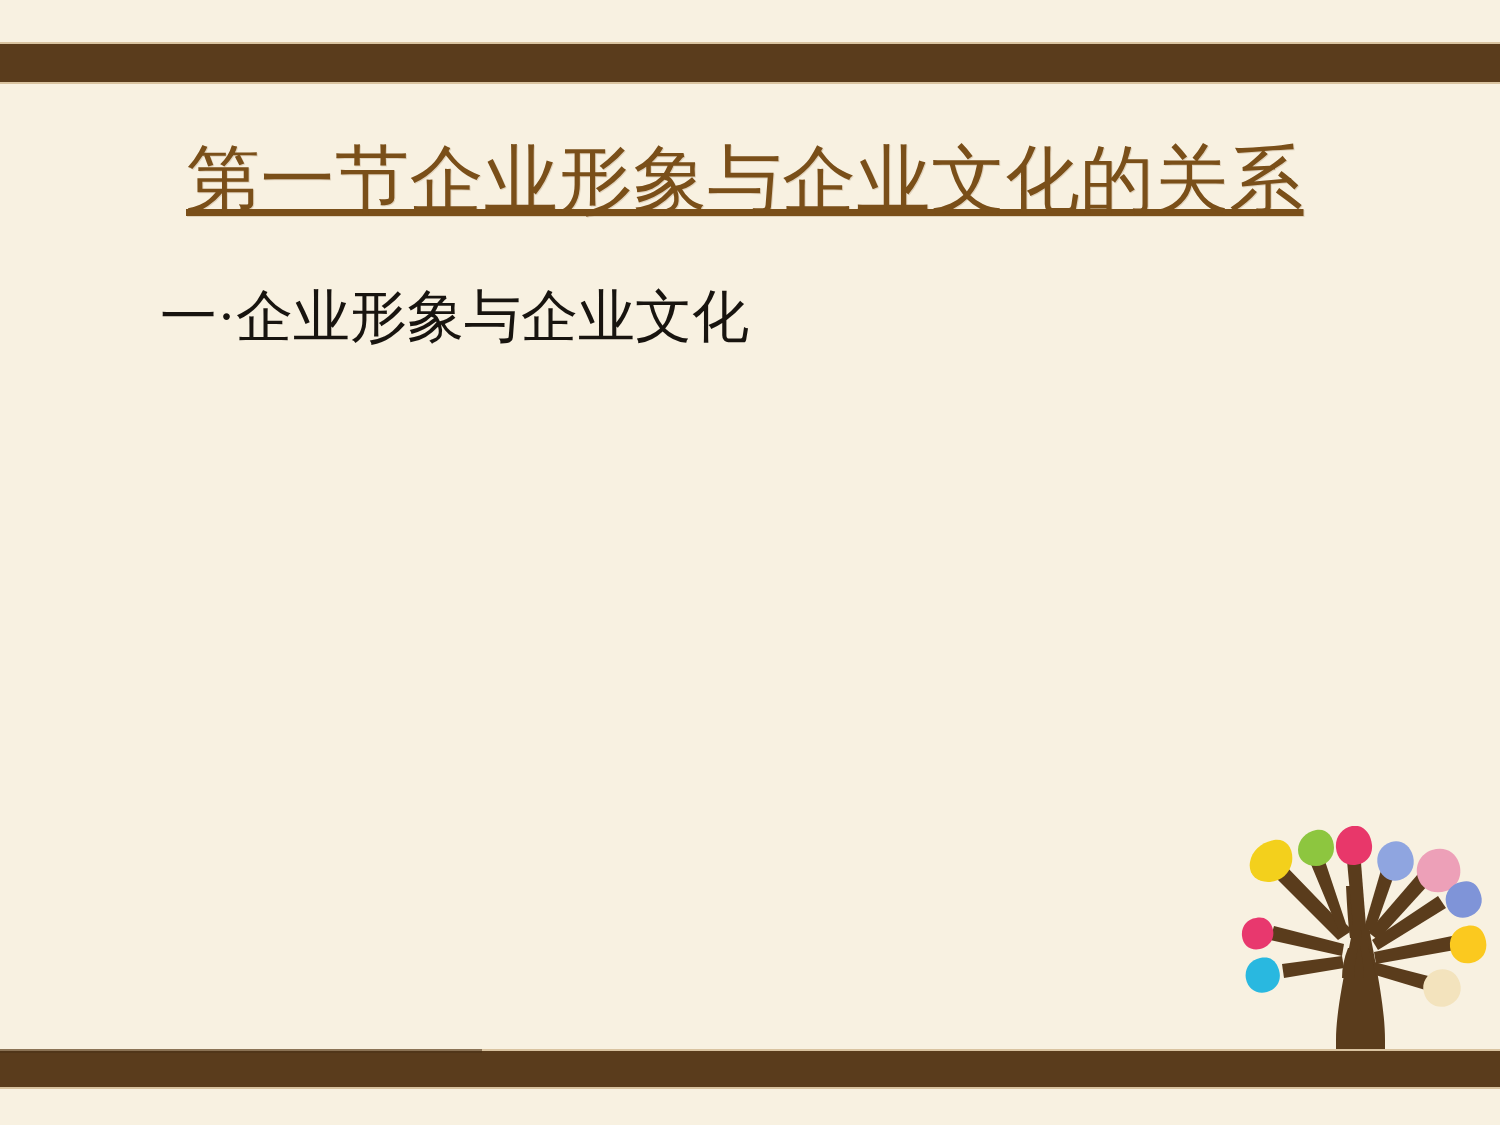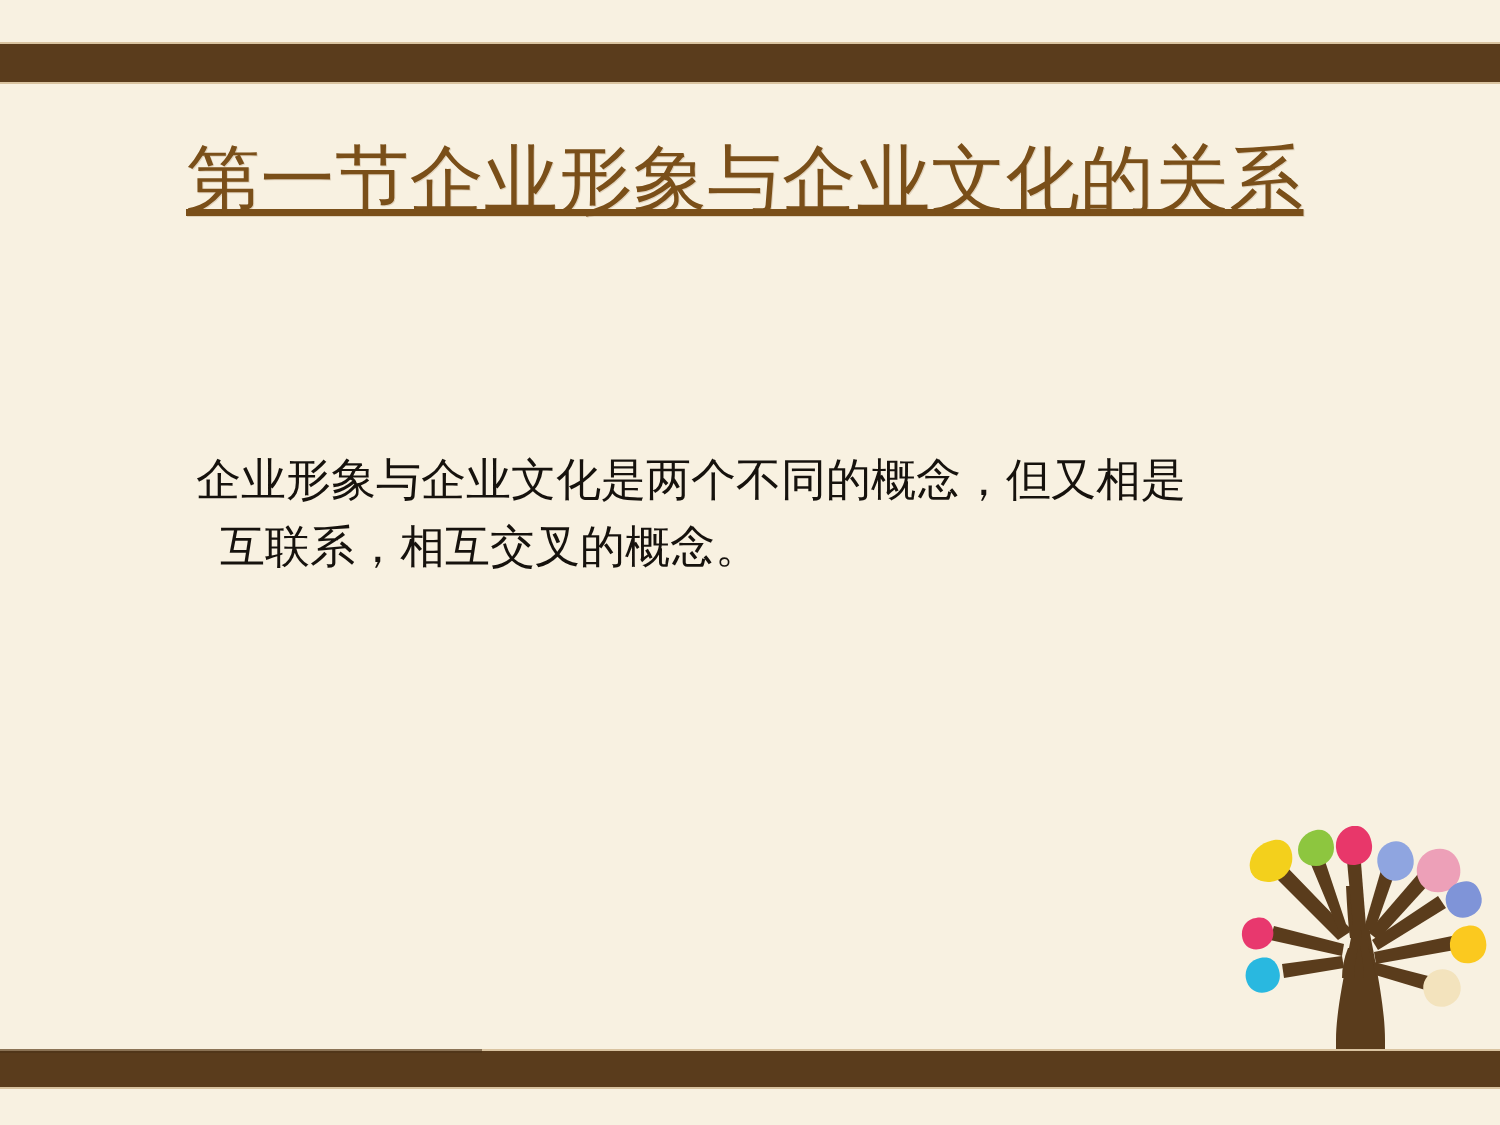--- a/index.html
+++ b/index.html
@@ -109,25 +109,22 @@
 </style>
 </head>
 <body>
 
 <div class="slide">
 
   <div class="bar bar-top"></div>
 
   <div class="title">第一节企业形象与企业文化的关系</div>
 
+  <div class="subtitle">一·企业形象与企业文化</div>
 
-  <div class="body-text">
-    <span class="l1">企业形象与企业文化是两个不同的概念，但又相是</span>
-    <span class="l2">互联系，相互交叉的概念。</span>
-  </div>
 
   <div class="tree">
     <svg viewBox="0 0 268 228" xmlns="http://www.w3.org/2000/svg">
       <g fill="#5a3c1c">
 
         <path d="M104 228 L104 214 C104 190 110 160 116 128 C118 116 120 108 121 100
                  L137 100 C138 110 141 122 143 134 C149 166 153 192 153 214 L153 228 Z"></path>
 
         <path d="M118 112 C116 96 115 80 114 60 L126 60 C127 82 128 98 130 112 Z"></path>
 

